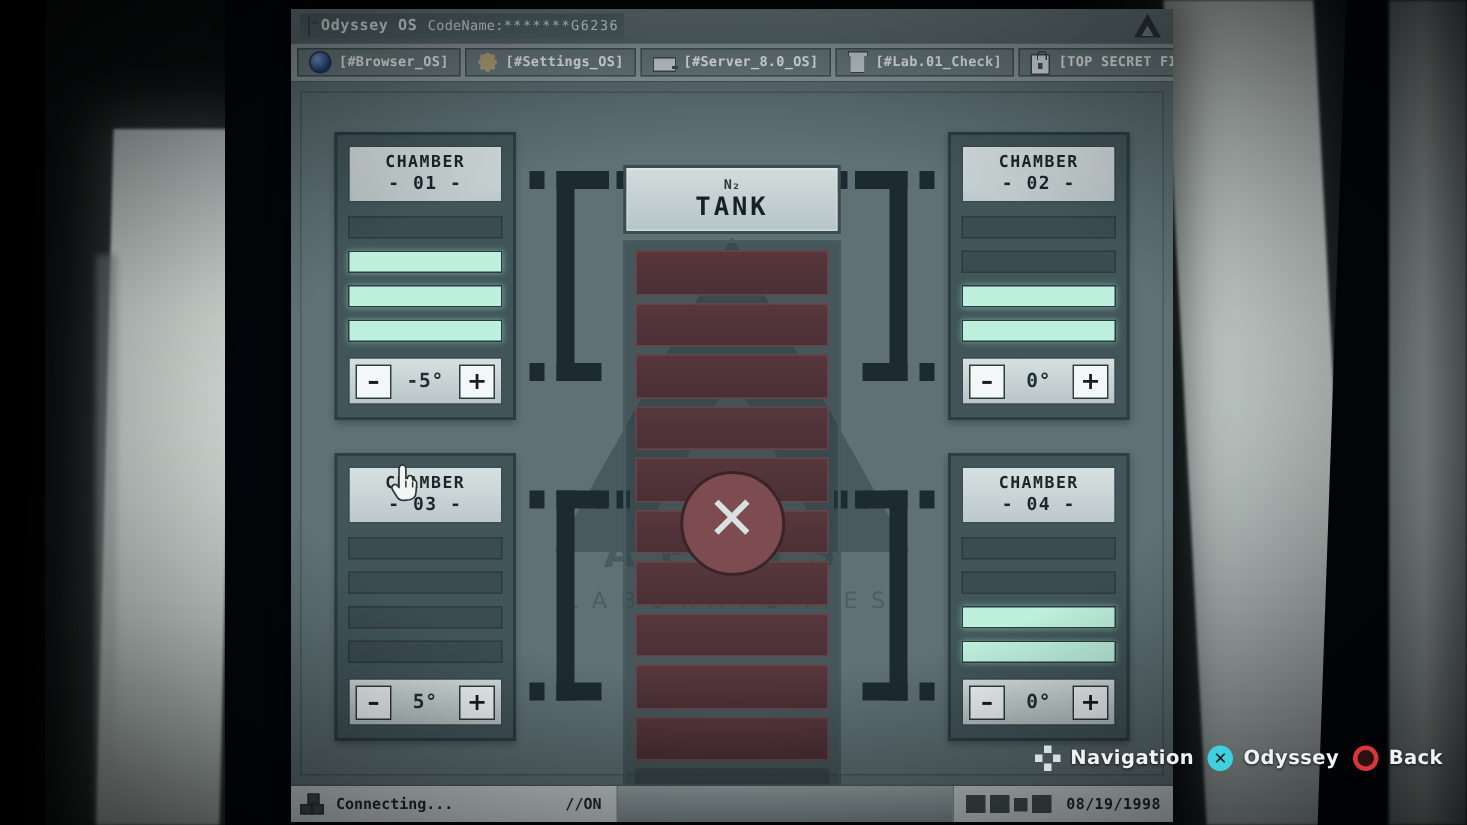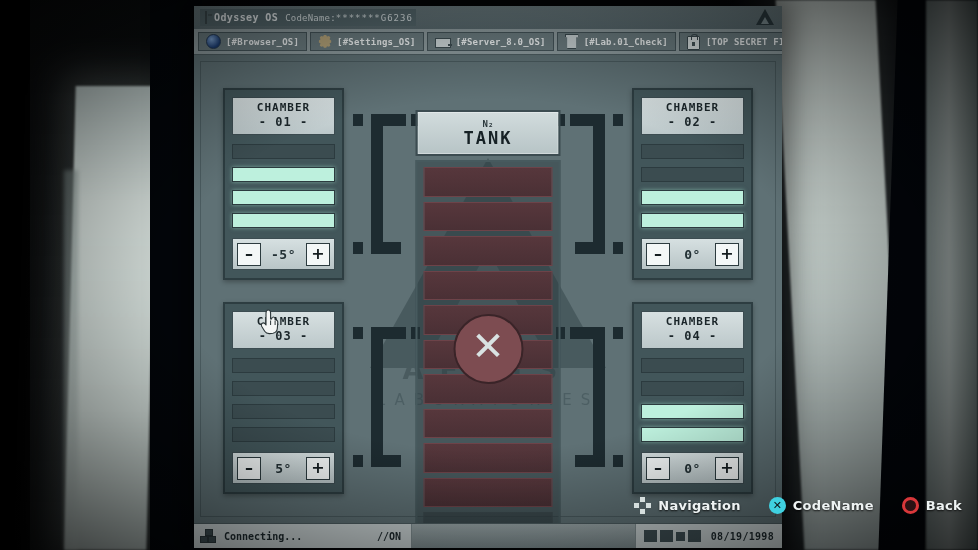--- a/index.html
+++ b/index.html
@@ -364,21 +364,21 @@
     border-left: 1px solid #7e8c8f;
   }
   .sb-icons { display:flex; gap:3px; align-items:center; }
   .sb-ic { width:13px;height:12px;background:#3e4e53; position:relative;}
   .sb-ic.small{ width:9px;height:9px;}
   .sb-date { font-size:10px; color:#1d292d; font-weight:bold; letter-spacing:.3px;}
 
   
   #prompts {
     position:absolute; right: 16px; bottom: 36px;
-    display:flex; align-items:center; gap: 28px;
+    display:flex; align-items:center; gap: 9px;
     z-index: 40;
   }
   .prompt { display:flex; align-items:center; gap:7px; }
   .prompt .lbl {
     font-size: 13px; color:#eef3f3; font-weight:bold;
     font-family:"DejaVu Sans", sans-serif;
     text-shadow: 0 1px 2px rgba(0,0,0,.8);
     letter-spacing:.3px;
   }
   .btn-dpad {
@@ -638,21 +638,21 @@
     <span class="btn-dpad">
       <i class="u"></i>
         <i class="d"></i>
         <i class="l"></i>
         <i class="r"></i>
     </span>
     <span class="lbl">Navigation</span>
   </div>
   <div class="prompt">
     <span class="btn-round btn-x">✕</span>
-    <span class="lbl">CodeName</span>
+    <span class="lbl">Odyssey</span>
   </div>
   <div class="prompt">
     <span class="btn-round btn-o"></span>
     <span class="lbl">Back</span>
   </div>
 </div>
 
 <div class="vignette"></div>
 
 </body></html>

